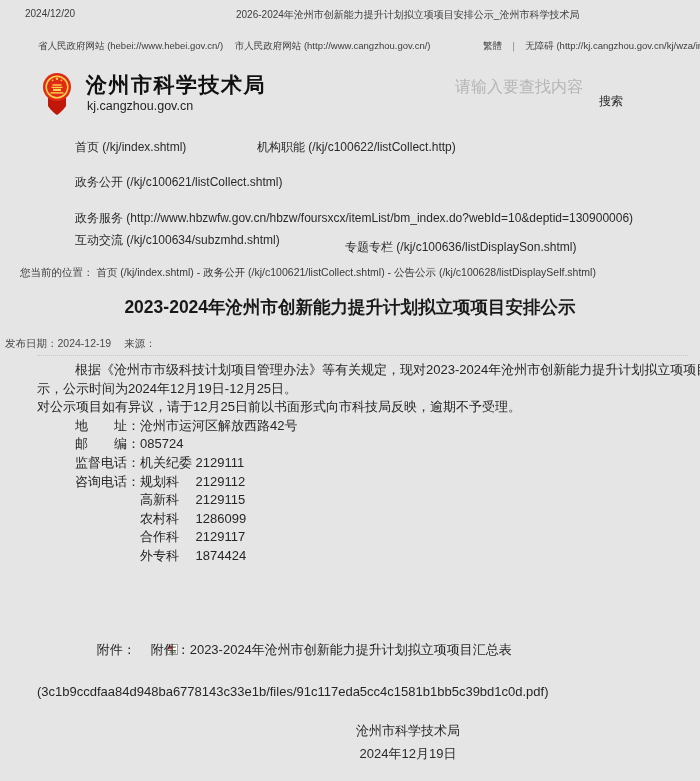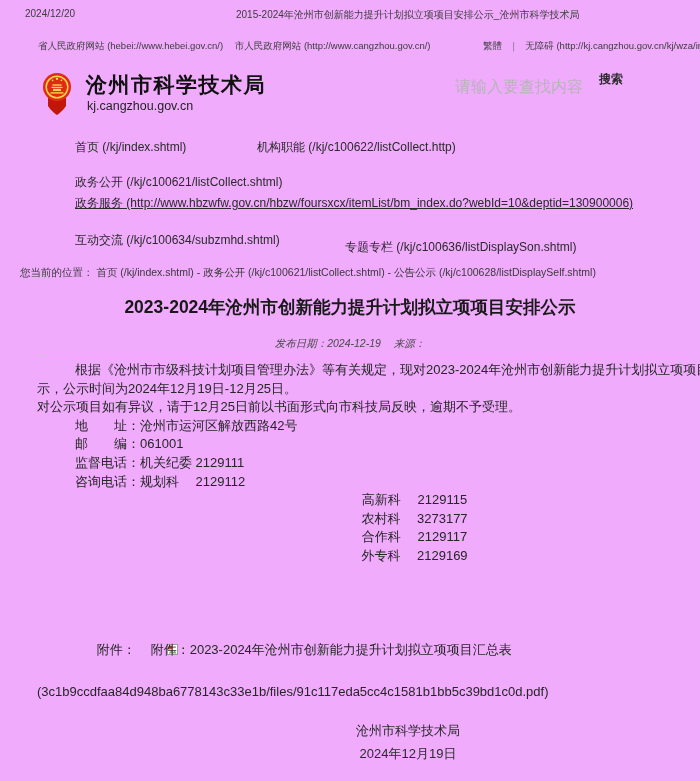--- a/index.html
+++ b/index.html
@@ -1,16 +1,16 @@
 <!DOCTYPE html>
 <html><head>
 <meta charset="utf-8">
 <style>
   html,body{margin:0;padding:0;background:#fff;}
-  .page{position:relative;width:700px;height:781px;background:#f0abfc;overflow:hidden;
+  .page{position:relative;width:700px;height:781px;background:#e5e5e5;overflow:hidden;
         font-family:"Liberation Sans","DejaVu Sans",sans-serif;color:#262626;}
 
   
   .print-date{position:absolute;left:25px;top:8px;font-size:10px;color:#3d3d3d;white-space:nowrap;}
   .print-title{position:absolute;left:236px;top:8px;font-size:10px;color:#3d3d3d;white-space:nowrap;}
 
   
   .util-left{position:absolute;left:38px;top:40px;font-size:9.5px;color:#3d3d3d;white-space:nowrap;}
   .util-left span{margin-right:9px;}
   .util-right{position:absolute;left:483px;top:40px;width:217px;font-size:9.5px;color:#3d3d3d;
@@ -19,65 +19,65 @@
 
   
   .emblem{position:absolute;left:42px;top:72px;width:30px;height:44px;}
   .site-name{position:absolute;left:86px;top:71px;font-size:21px;font-weight:bold;color:#111;
              letter-spacing:1.5px;white-space:nowrap;}
   .site-domain{position:absolute;left:87px;top:99px;font-size:12.5px;color:#1f1f1f;}
   .search-input{position:absolute;left:453px;top:78px;width:140px;border:none;outline:none;
                 font-size:16px;color:#333;background:transparent;
                 font-family:Liberation Mono, monospace;}
   .search-input::placeholder{color:#b5b5b5;}
-  .search-btn{position:absolute;left:599px;top:71px;font-size:12px;font-weight:700;color:#2a2a2a;
+  .search-btn{position:absolute;left:599px;top:93px;font-size:12px;font-weight:400;color:#2a2a2a;
               background:none;border:none;cursor:pointer;padding:0;
               font-family:"Liberation Sans","DejaVu Sans",sans-serif;}
 
   
   .nav-item{position:absolute;font-size:12px;color:#2a2a2a;white-space:nowrap;cursor:pointer;}
   .nav-0{left:75px;top:139px;}
   .nav-1{left:257px;top:139px;}
   .nav-2{left:75px;top:174px;}
-  .nav-3{left:75px;top:195px;text-decoration:underline;}
+  .nav-3{left:75px;top:210px;}
   .nav-4{left:75px;top:232px;}
   .nav-5{left:345px;top:239px;}
 
   
   .breadcrumb{position:absolute;left:20px;top:266px;font-size:10.5px;color:#3a3a3a;white-space:nowrap;}
   .breadcrumb .bc-item{cursor:pointer;}
   .breadcrumb .bc-sep{white-space:pre;}
 
   
   .art-title{position:absolute;left:0;right:0;top:295px;text-align:center;font-size:17.5px;
              font-weight:bold;color:#191919;}
-  .art-meta{position:absolute;left:0;right:0;top:337px;text-align:center;font-size:10.5px;color:#4a4a4a;font-style:italic;}
+  .art-meta{position:absolute;left:0;right:0;top:337px;font-size:10.5px;color:#4a4a4a;}
   .art-meta span{margin:0 5px;}
   .dotted-sep{position:absolute;left:38px;top:355px;width:650px;border-top:1px dotted #c9c9c9;height:0;}
 
   .doc{position:absolute;left:37px;top:361px;width:652px;font-size:13px;color:#262626;
        line-height:18.6px;}
   .bl{white-space:pre;}
   .ind{padding-left:38px;}
-  .cont{padding-left:103px;text-align:center;}
+  .cont{padding-left:103px;}
   .attach{margin-top:32px;line-height:21px;}
   .attach-url{line-height:21px;}
   .attach-icon{display:inline-block;width:11px;height:11px;vertical-align:-1px;margin:0 2px;}
 
   
   .signoff{position:absolute;left:408px;top:719px;transform:translateX(-50%);
            text-align:center;font-size:13px;line-height:23px;color:#2b2b2b;white-space:nowrap;}
 </style>
 </head>
 <body>
 
 <div class="page">
 
   <div class="print-date">2024/12/20</div>
-  <div class="print-title">2015-2024年沧州市创新能力提升计划拟立项项目安排公示_沧州市科学技术局</div>
+  <div class="print-title">2026-2024年沧州市创新能力提升计划拟立项项目安排公示_沧州市科学技术局</div>
 
   <div class="util-left">
     <span>省人民政府网站 (hebei://www.hebei.gov.cn/)</span>
     <span>市人民政府网站 (http://www.cangzhou.gov.cn/)</span>
   </div>
   <div class="util-right">
     <span>繁體</span><span class="sep">｜</span><span>无障碍 (http://kj.cangzhou.gov.cn/kj/wza/in</span>
   </div>
 
   <span class="emblem">
@@ -116,27 +116,27 @@
     <span>发布日期：2024-12-19</span>
     <span>来源：</span>
   </div>
   <div class="dotted-sep"></div>
 
   <div class="doc">
     <div class="bl ind">根据《沧州市市级科技计划项目管理办法》等有关规定，现对2023-2024年沧州市创新能力提升计划拟立项项目予以</div>
     <div class="bl">示，公示时间为2024年12月19日-12月25日。</div>
     <div class="bl">对公示项目如有异议，请于12月25日前以书面形式向市科技局反映，逾期不予受理。</div>
     <div class="bl ind">地　　址：沧州市运河区解放西路42号</div>
-    <div class="bl ind">邮　　编：061001</div>
+    <div class="bl ind">邮　　编：085724</div>
     <div class="bl ind">监督电话：机关纪委 2129111</div>
     <div class="bl ind">咨询电话：规划科　 2129112</div>
     <div class="bl cont">高新科　 2129115</div>
-    <div class="bl cont">农村科　 3273177</div>
+    <div class="bl cont">农村科　 1286099</div>
     <div class="bl cont">合作科　 2129117</div>
-    <div class="bl cont">外专科　 2129169</div>
+    <div class="bl cont">外专科　 1874424</div>
 
     <div class="bl ind attach">
       <span>附件：</span><span class="attach-icon">
         <svg width="11" height="11" viewBox="0 0 11 11" aria-hidden="true">
           <rect x="0.5" y="0.5" width="10" height="10" fill="#ffffff" stroke="#9a9a9a"></rect>
           <rect x="1.6" y="1.6" width="3.8" height="3.8" fill="#d24a3a"></rect>
           <path d="M1.5 9.5 L4.3 6.2 L6.3 8.1 L7.9 6.6 L9.5 9.5 Z" fill="#8a9a7a"></path>
         </svg></span><span>附件：2023-2024年沧州市创新能力提升计划拟立项项目汇总表</span>
     </div>
     <div class="bl attach-url">(3c1b9ccdfaa84d948ba6778143c33e1b/files/91c117eda5cc4c1581b1bb5c39bd1c0d.pdf)</div>

